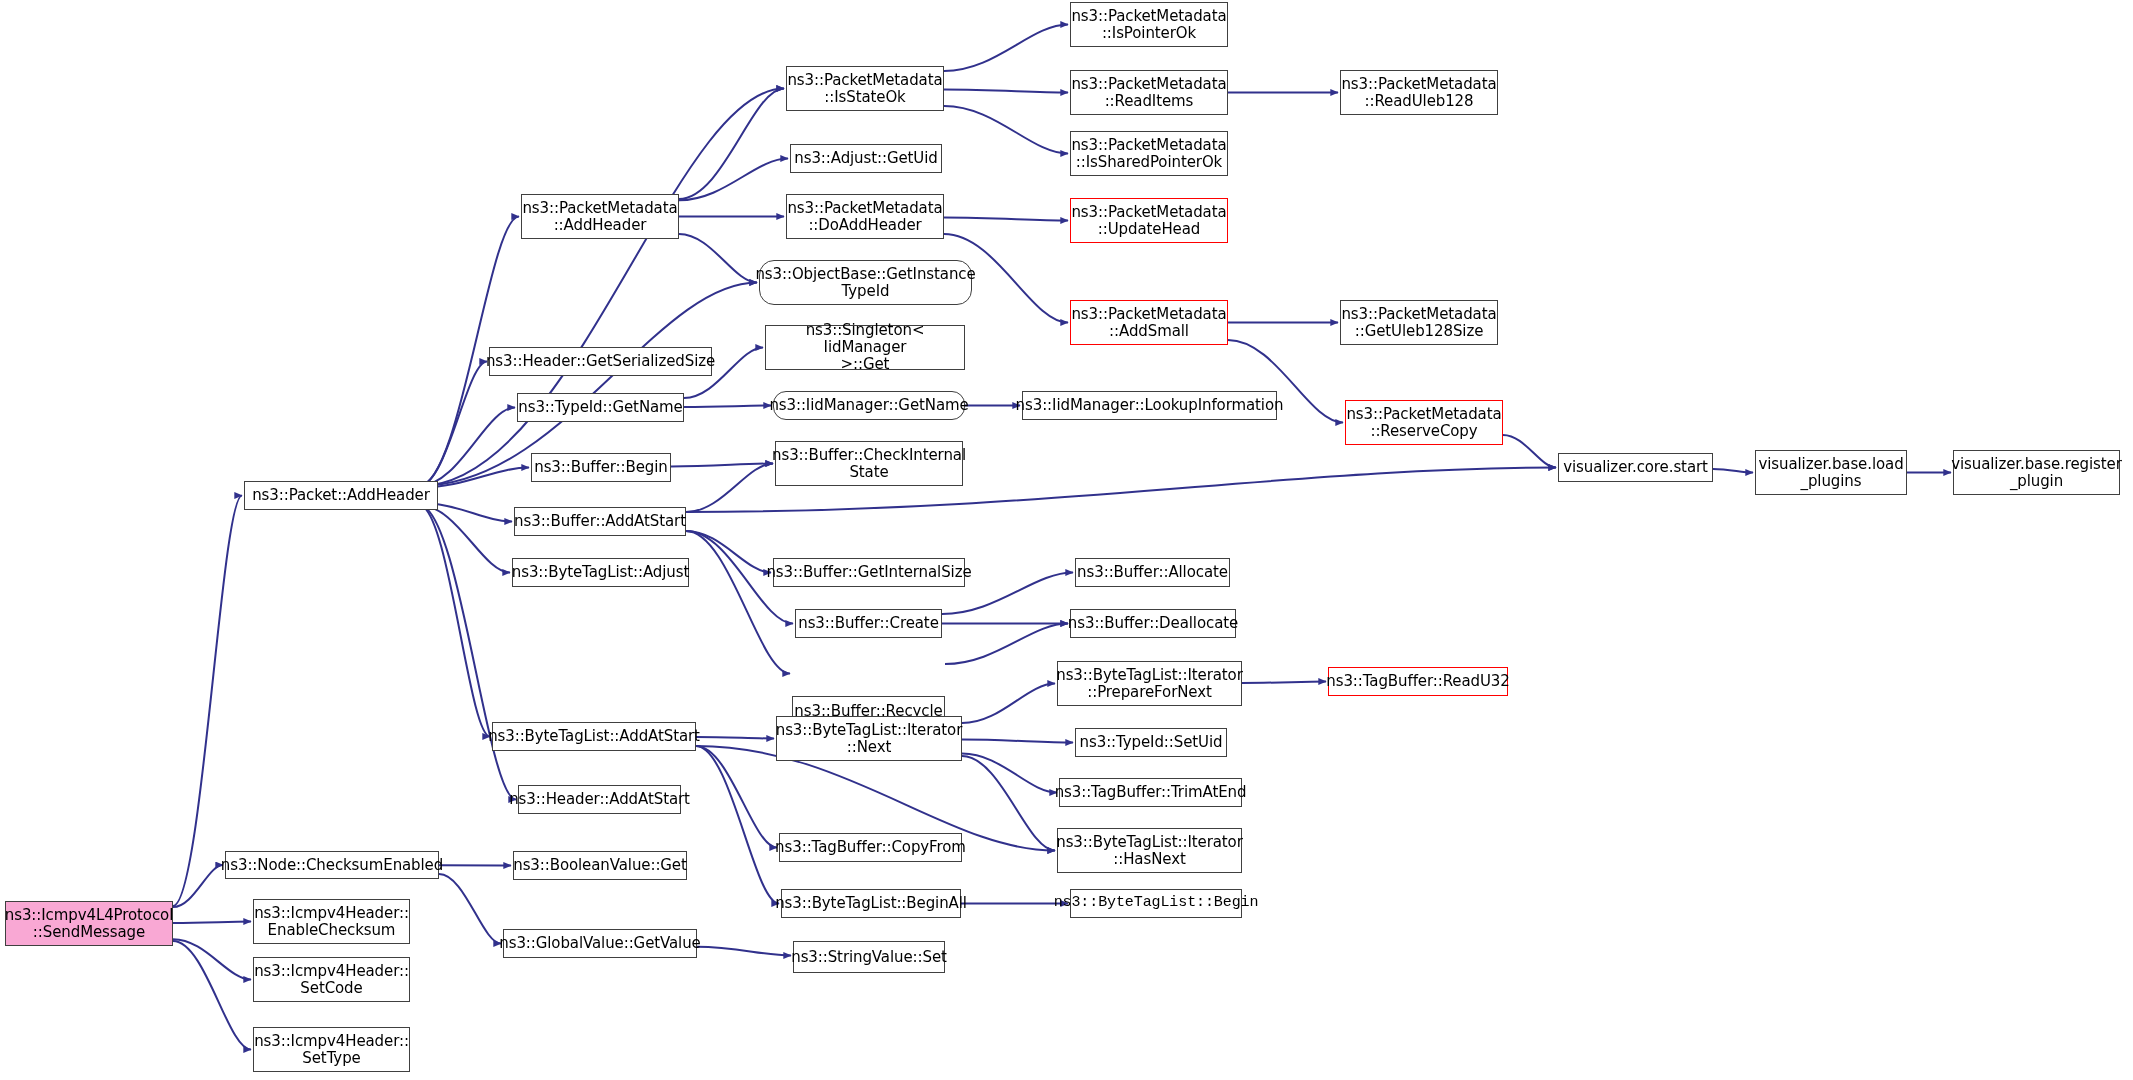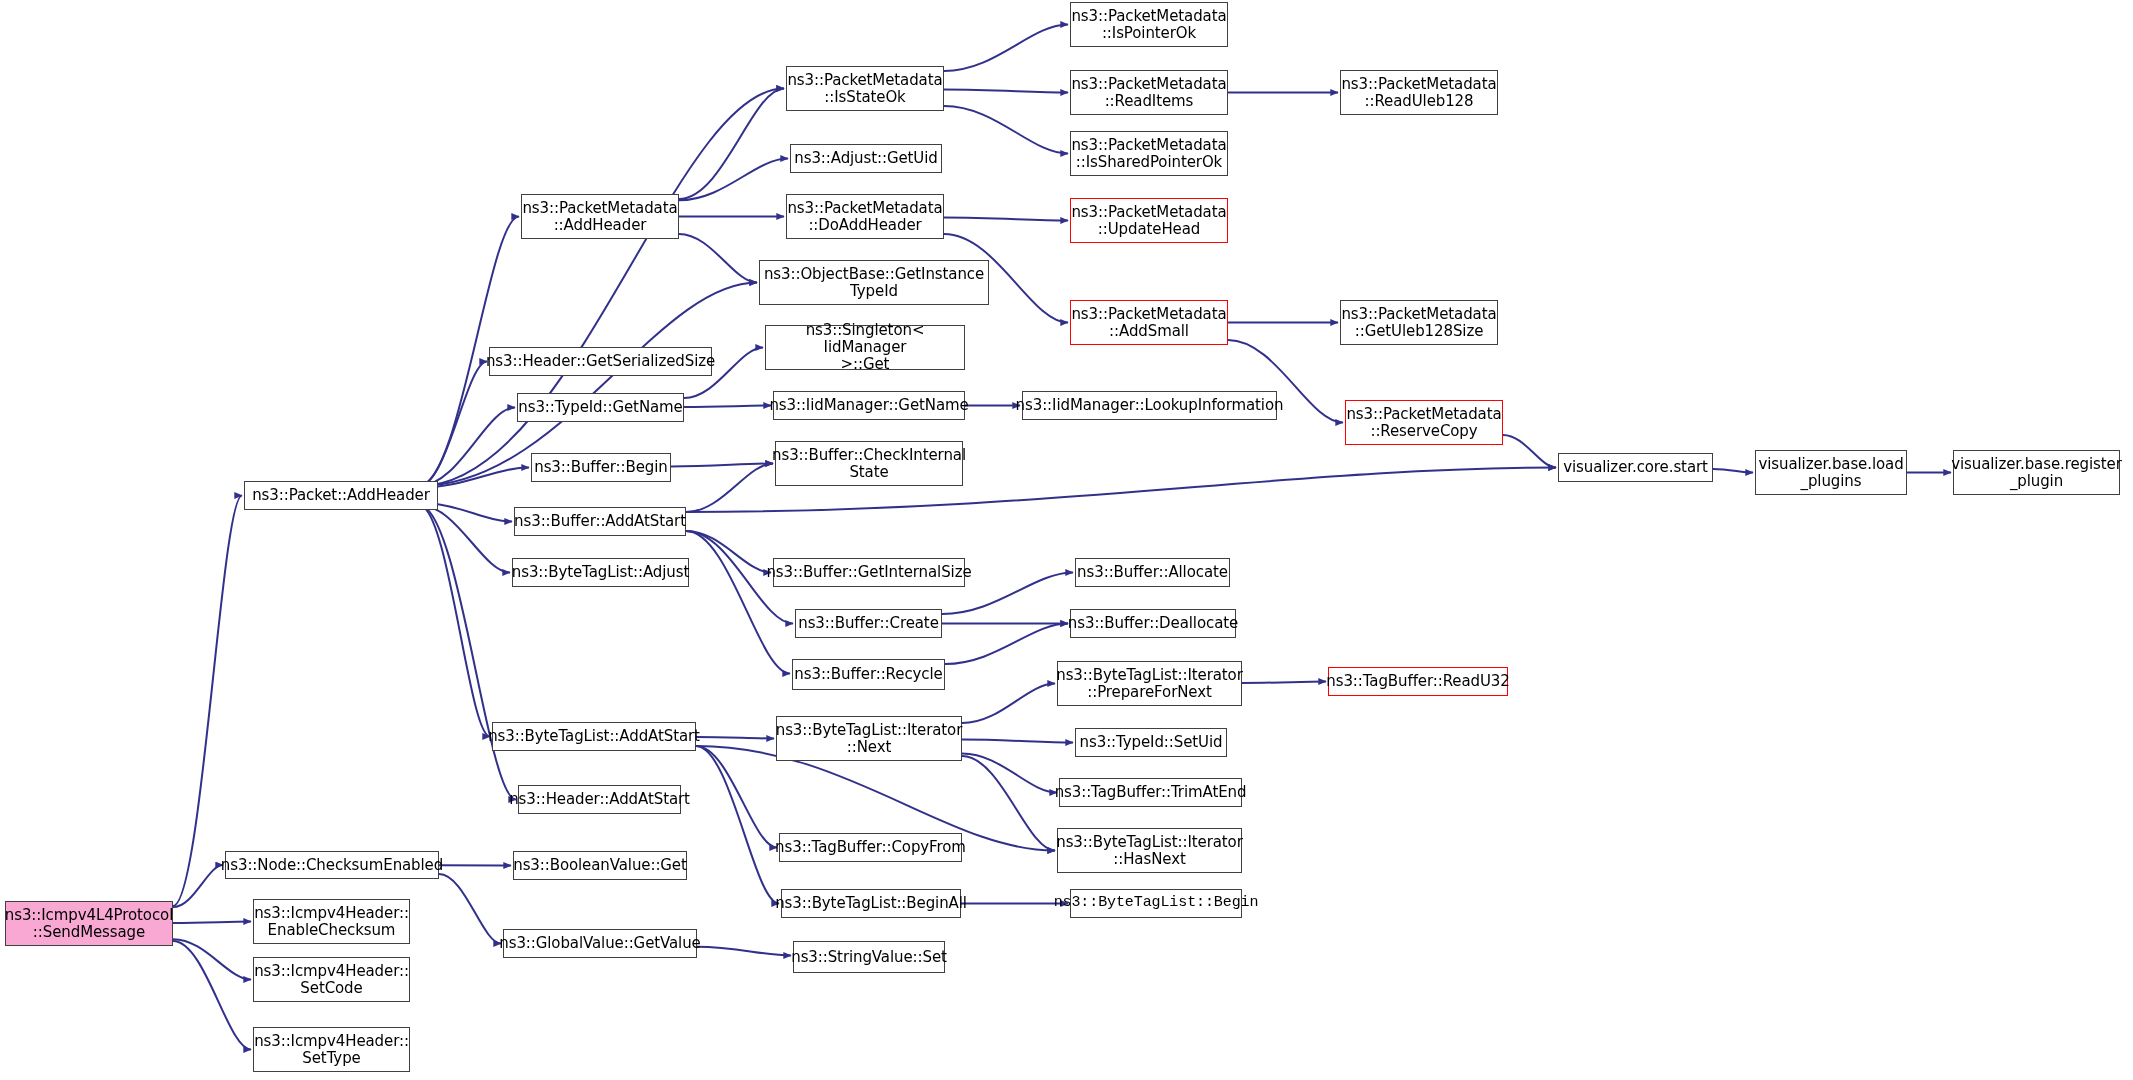--- a/index.html
+++ b/index.html
@@ -139,42 +139,42 @@
         <span>ns3::PacketMetadata
 ::IsStateOk</span>
       </div>
       <div class="node" style="left: 790px; top: 144px; width: 152px; height: 29px;">
         <span>ns3::Adjust::GetUid</span>
       </div>
       <div class="node" style="left: 786px; top: 194px; width: 158px; height: 45px;">
         <span>ns3::PacketMetadata
 ::DoAddHeader</span>
       </div>
-      <div class="node" style="left: 759px; top: 260px; width: 230px; height: 45px;">
+      <div class="node" style="left: 759px; top: 260px; width: 213px; height: 45px; border-radius: 15px;">
         <span>ns3::ObjectBase::GetInstance
 TypeId</span>
       </div>
       <div class="node" style="left: 765px; top: 325px; width: 200px; height: 45px;">
         <span>ns3::Singleton&lt; IidManager
 &gt;::Get</span>
       </div>
-      <div class="node" style="left: 773px; top: 391px; width: 192px; height: 29px;">
+      <div class="node" style="left: 773px; top: 391px; width: 192px; height: 29px; border-radius: 13px;">
         <span>ns3::IidManager::GetName</span>
       </div>
       <div class="node" style="left: 775px; top: 441px; width: 188px; height: 45px;">
         <span>ns3::Buffer::CheckInternal
 State</span>
       </div>
       <div class="node" style="left: 773px; top: 558px; width: 192px; height: 29px;">
         <span>ns3::Buffer::GetInternalSize</span>
       </div>
       <div class="node" style="left: 795px; top: 609px; width: 147px; height: 29px;">
         <span>ns3::Buffer::Create</span>
       </div>
-      <div class="node" style="left: 792px; top: 659px; width: 153px; height: 31px;">
+      <div class="node" style="left: 792px; top: 696px; width: 153px; height: 31px;">
         <span>ns3::Buffer::Recycle</span>
       </div>
       <div class="node" style="left: 776px; top: 716px; width: 186px; height: 45px;">
         <span>ns3::ByteTagList::Iterator
 ::Next</span>
       </div>
       <div class="node" style="left: 779px; top: 833px; width: 183px; height: 29px;">
         <span>ns3::TagBuffer::CopyFrom</span>
       </div>
       <div class="node" style="left: 781px; top: 889px; width: 180px; height: 29px;">

